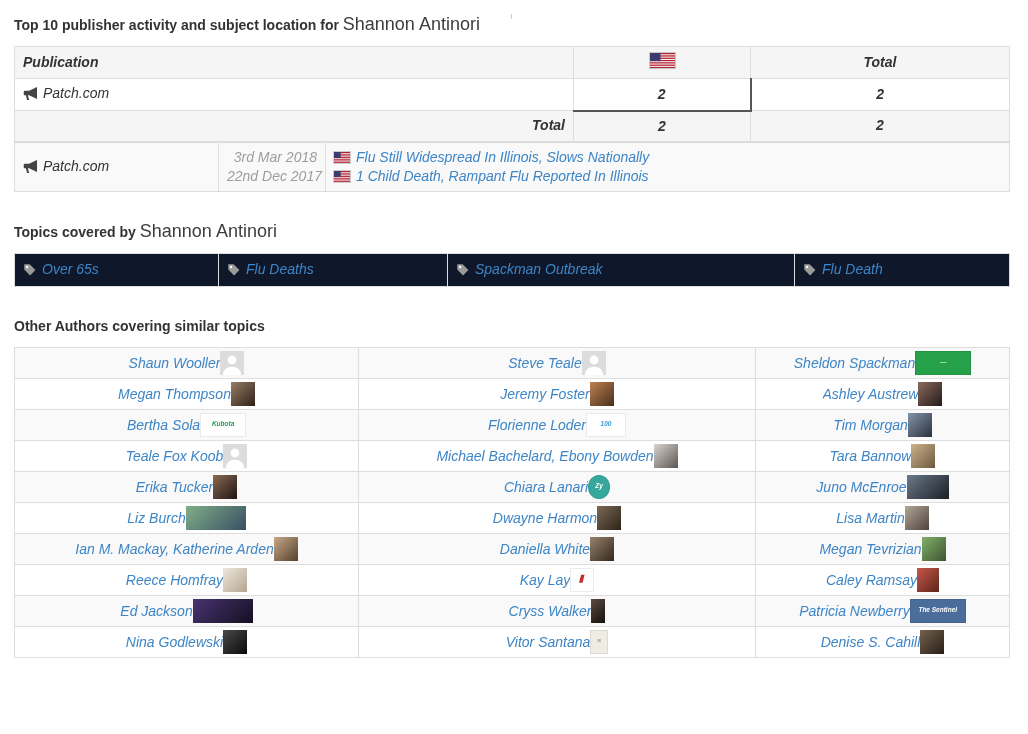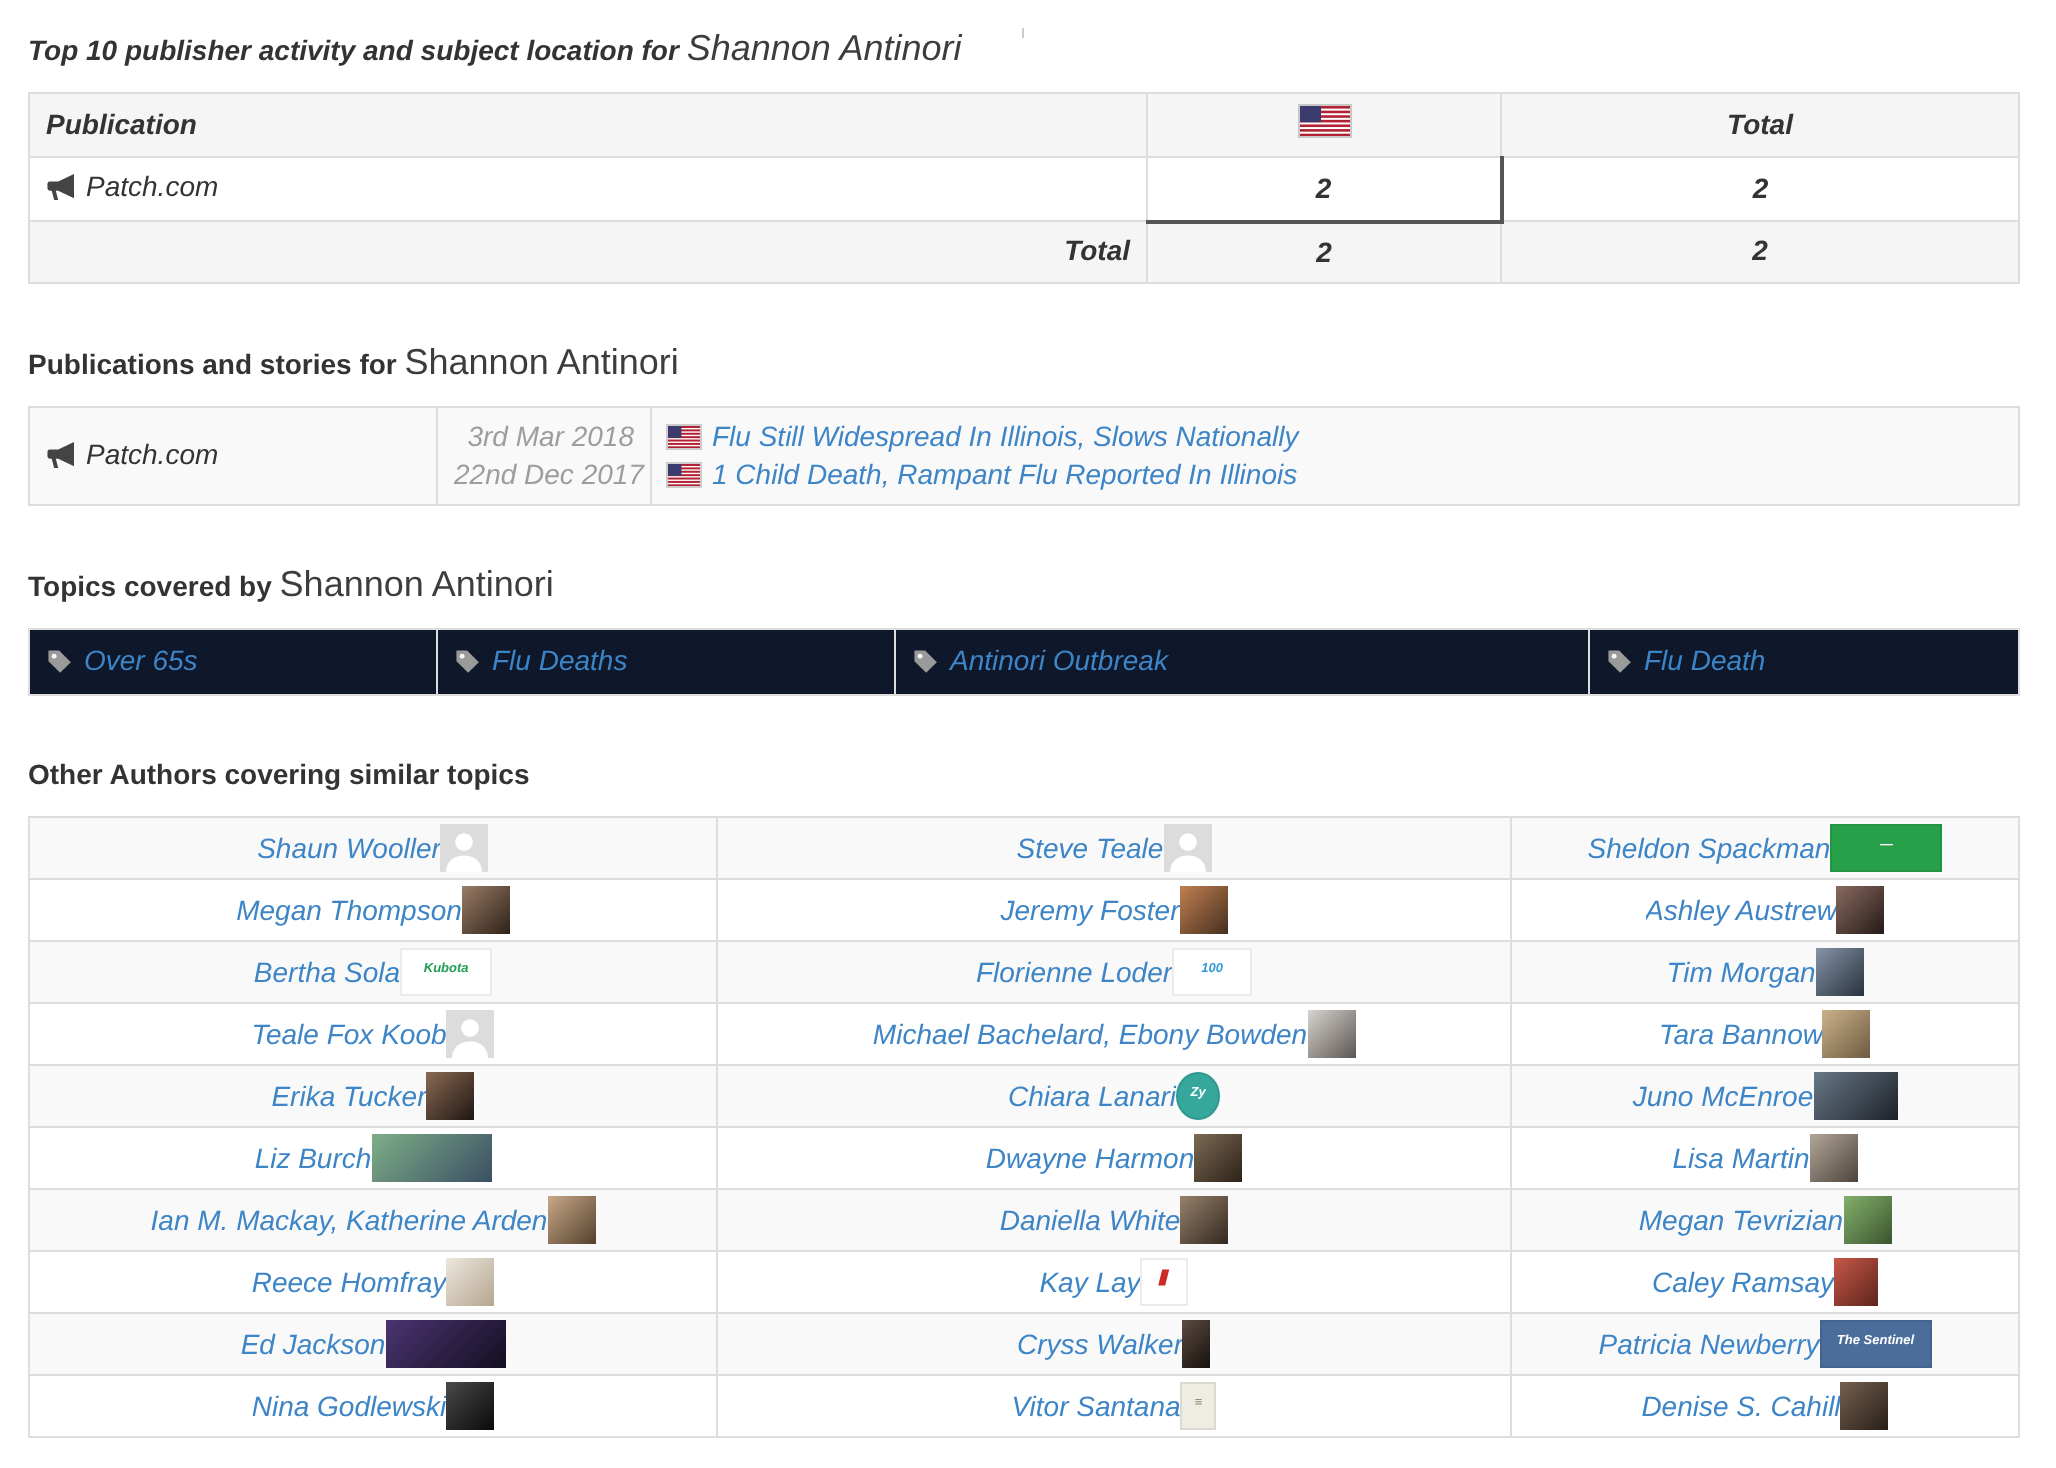--- a/index.html
+++ b/index.html
@@ -4,21 +4,21 @@
 <style>
   html,body{margin:0;padding:0;background:#fff;}
   body{
     width:1028px;height:734px;overflow:hidden;position:relative;
     font-family:"Liberation Sans", sans-serif;font-size:14px;color:#333;
   }
   .page{position:relative;padding:0 14px;width:1000px;}
   .scroll-remnant{position:absolute;left:511px;top:0;width:1px;height:5px;background:#ccc;}
   a{color:#3d85c6;text-decoration:none;cursor:pointer;}
   .sect-title{font-size:14px;font-weight:bold;color:#333;margin:29px 0 11px 0;line-height:20px;}
-  .sect-title:first-of-type{margin-top:14px;font-style:italic;}
+  .sect-title:first-of-type{margin-top:14px;}
   .sect-title .subject{font-size:18px;font-weight:400;color:#3d3d3d;}
   table{border-collapse:collapse;width:995px;table-layout:fixed;font-style:italic;}
   td,th{border:1px solid #ddd;font-size:14px;}
   
   .t1 th,.t1 td{padding:6px 8px;line-height:17px;}
   .t1 .head-row th{background:#f5f5f5;text-align:left;}
   .t1 .head-row th.c{text-align:center;}
   .t1 col.c1{width:559px;} .t1 col.c2{width:177px;} .t1 col.c3{width:259px;}
   .t1 .num{text-align:center;font-weight:bold;}
   .t1 .total-row td{background:#f5f5f5;}
@@ -92,21 +92,20 @@
       <td class="num">2</td>
     </tr>
     <tr class="total-row">
       <td class="total-label">Total</td>
       <td class="num">2</td>
       <td class="num">2</td>
     </tr>
   </tbody>
     </table>
 
-  <h3 class="sect-title"><span>Publications and stories for</span> <span class="subject">Shannon Antinori</span></h3>
 
   <table class="t2">
     <colgroup>
         <col class="c1">
         <col class="c2">
         <col class="c3">
       </colgroup>
     <tbody id="stories-body">
         <tr>
           <td class="pub"><span class="icon mega"><svg width="15" height="13" viewBox="0 0 16 14">
@@ -159,21 +158,21 @@
                 <path fill="#9a9a9a" d="M1.5 1.5v6.6l7.2 7.2 6.6-6.6-7.2-7.2z"></path>
                 <circle cx="5" cy="5" r="1.5" fill="#f9f9f9"></circle>
               </svg></span><a>Over 65s</a></td>
           <td><span class="tagico"><svg width="13" height="13" viewBox="0 0 16 16">
                 <path fill="#9a9a9a" d="M1.5 1.5v6.6l7.2 7.2 6.6-6.6-7.2-7.2z"></path>
                 <circle cx="5" cy="5" r="1.5" fill="#f9f9f9"></circle>
               </svg></span><a>Flu Deaths</a></td>
           <td><span class="tagico"><svg width="13" height="13" viewBox="0 0 16 16">
                 <path fill="#9a9a9a" d="M1.5 1.5v6.6l7.2 7.2 6.6-6.6-7.2-7.2z"></path>
                 <circle cx="5" cy="5" r="1.5" fill="#f9f9f9"></circle>
-              </svg></span><a>Antinori Outbreak</a></td>
+              </svg></span><a>Spackman Outbreak</a></td>
           <td><span class="tagico"><svg width="13" height="13" viewBox="0 0 16 16">
                 <path fill="#9a9a9a" d="M1.5 1.5v6.6l7.2 7.2 6.6-6.6-7.2-7.2z"></path>
                 <circle cx="5" cy="5" r="1.5" fill="#f9f9f9"></circle>
               </svg></span><a>Flu Death</a></td>
         </tr>
       </tbody>
   </table>
 
   <h3 class="sect-title">Other Authors covering similar topics</h3>
 

